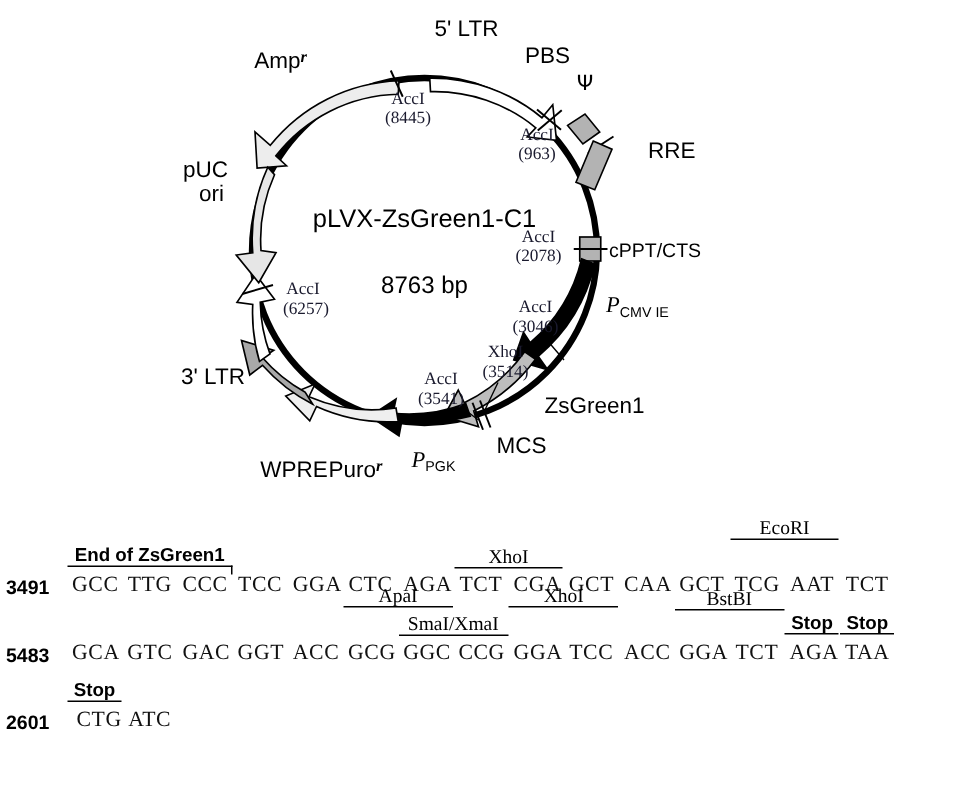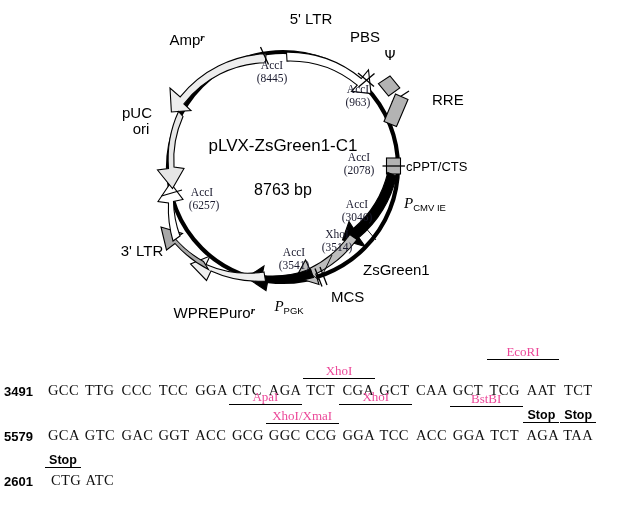--- a/index.html
+++ b/index.html
@@ -25,21 +25,21 @@
   .tick{stroke:#000;stroke-width:1.3;fill:none;}
   .leader{stroke:#000;stroke-width:0.9;fill:none;}
   .seg{stroke:#000;stroke-width:1.1;stroke-linejoin:miter;}
 
   
   .seqrow{position:absolute;font-family:"Liberation Serif",serif;font-size:14.5px;
           letter-spacing:0.4px;color:#111;white-space:pre;}
   .seqnum{position:absolute;font-family:"Liberation Sans",sans-serif;font-size:13px;
           font-weight:bold;color:#000;}
   .ann{position:absolute;text-align:center;}
-  .ann .ann-t{font-family:"Liberation Serif",serif;font-size:13px;color:#ec4899;
+  .ann .ann-t{font-family:"Liberation Serif",serif;font-size:13px;color:#000000;
               line-height:1.05;display:block;}
   .ann.sans .ann-t{font-family:"Liberation Sans",sans-serif;font-size:12.5px;color:#000;font-weight:bold;}
   .ann .bar{display:block;border-bottom:1.3px solid #000;height:0;}
   .ann .bar.tickright{position:relative;}
   .ann .bar.tickright:after{content:"";position:absolute;right:0;top:0;
       width:0;height:6px;border-right:1.3px solid #000;}
 </style>
 </head>
 <body>
 
@@ -216,42 +216,46 @@
 
   <text class="title" x="283" y="151" text-anchor="middle">pLVX-ZsGreen1-C1</text>
   <text class="bp" x="283" y="195" text-anchor="middle">8763 bp</text>
 
 </svg>
 </div>
 
 <div id="seq-wrap">
     <div class="seqnum" style="left: 4px; top: 44px;">3491</div>
     <div class="seqrow" style="left: 48px; top: 42px; height: 18px;"><span style="position: absolute; left: 0px; top: 0px; width: 30px; text-align: center;">GCC</span><span style="position: absolute; left: 36.8px; top: 0px; width: 30px; text-align: center;">TTG</span><span style="position: absolute; left: 73.6px; top: 0px; width: 30px; text-align: center;">CCC</span><span style="position: absolute; left: 110.4px; top: 0px; width: 30px; text-align: center;">TCC</span><span style="position: absolute; left: 147.2px; top: 0px; width: 30px; text-align: center;">GGA</span><span style="position: absolute; left: 184px; top: 0px; width: 30px; text-align: center;">CTC</span><span style="position: absolute; left: 220.8px; top: 0px; width: 30px; text-align: center;">AGA</span><span style="position: absolute; left: 257.6px; top: 0px; width: 30px; text-align: center;">TCT</span><span style="position: absolute; left: 294.4px; top: 0px; width: 30px; text-align: center;">CGA</span><span style="position: absolute; left: 331.2px; top: 0px; width: 30px; text-align: center;">GCT</span><span style="position: absolute; left: 368px; top: 0px; width: 30px; text-align: center;">CAA</span><span style="position: absolute; left: 404.8px; top: 0px; width: 30px; text-align: center;">GCT</span><span style="position: absolute; left: 441.6px; top: 0px; width: 30px; text-align: center;">TCG</span><span style="position: absolute; left: 478.4px; top: 0px; width: 30px; text-align: center;">AAT</span><span style="position: absolute; left: 515.2px; top: 0px; width: 30px; text-align: center;">TCT</span></div>
-    <div class="seqnum" style="left: 4px; top: 89px;">5579</div>
+    <div class="seqnum" style="left: 4px; top: 89px;">5483</div>
     <div class="seqrow" style="left: 48px; top: 87px; height: 18px;"><span style="position: absolute; left: 0px; top: 0px; width: 30px; text-align: center;">GCA</span><span style="position: absolute; left: 36.8px; top: 0px; width: 30px; text-align: center;">GTC</span><span style="position: absolute; left: 73.6px; top: 0px; width: 30px; text-align: center;">GAC</span><span style="position: absolute; left: 110.4px; top: 0px; width: 30px; text-align: center;">GGT</span><span style="position: absolute; left: 147.2px; top: 0px; width: 30px; text-align: center;">ACC</span><span style="position: absolute; left: 184px; top: 0px; width: 30px; text-align: center;">GCG</span><span style="position: absolute; left: 220.8px; top: 0px; width: 30px; text-align: center;">GGC</span><span style="position: absolute; left: 257.6px; top: 0px; width: 30px; text-align: center;">CCG</span><span style="position: absolute; left: 294.4px; top: 0px; width: 30px; text-align: center;">GGA</span><span style="position: absolute; left: 331.2px; top: 0px; width: 30px; text-align: center;">TCC</span><span style="position: absolute; left: 368px; top: 0px; width: 30px; text-align: center;">ACC</span><span style="position: absolute; left: 404.8px; top: 0px; width: 30px; text-align: center;">GGA</span><span style="position: absolute; left: 441.6px; top: 0px; width: 30px; text-align: center;">TCT</span><span style="position: absolute; left: 478.4px; top: 0px; width: 30px; text-align: center;">AGA</span><span style="position: absolute; left: 515.2px; top: 0px; width: 30px; text-align: center;">TAA</span></div>
     <div class="seqnum" style="left: 4px; top: 134px;">2601</div>
     <div class="seqrow" style="left: 48px; top: 132px; height: 18px;"><span style="position: absolute; left: 3px; top: 0px; width: 30px; text-align: right;">CTG</span><span style="position: absolute; left: 36.8px; top: 0px; width: 30px; text-align: center;">ATC</span></div>
+    <div class="ann sans" style="left: 45px; width: 109.6px; top: 24px;">
+      <span class="ann-t">End of ZsGreen1</span>
+      <span class="bar tickright"></span>
+    </div>
     <div class="ann" style="left: 302.6px; width: 72.8px; top: 24px;">
       <span class="ann-t">XhoI</span>
       <span class="bar"></span>
     </div>
     <div class="ann" style="left: 449.8px; width: 72.8px; top: 24px; margin-top: 28px;">
       <span class="ann-t">BstBI</span>
       <span class="bar"></span>
     </div>
     <div class="ann" style="left: 486.6px; width: 72.8px; top: 5px;">
       <span class="ann-t">EcoRI</span>
       <span class="bar"></span>
     </div>
     <div class="ann" style="left: 229px; width: 72.8px; top: 50px;">
       <span class="ann-t">ApaI</span>
       <span class="bar"></span>
     </div>
     <div class="ann" style="left: 265.8px; width: 72.8px; top: 69px;">
-      <span class="ann-t">XhoI/XmaI</span>
+      <span class="ann-t">SmaI/XmaI</span>
       <span class="bar"></span>
     </div>
     <div class="ann" style="left: 339.4px; width: 72.8px; top: 50px;">
       <span class="ann-t">XhoI</span>
       <span class="bar"></span>
     </div>
     <div class="ann sans" style="left: 523.4px; width: 36px; top: 69px;">
       <span class="ann-t">Stop</span>
       <span class="bar"></span>
     </div>

